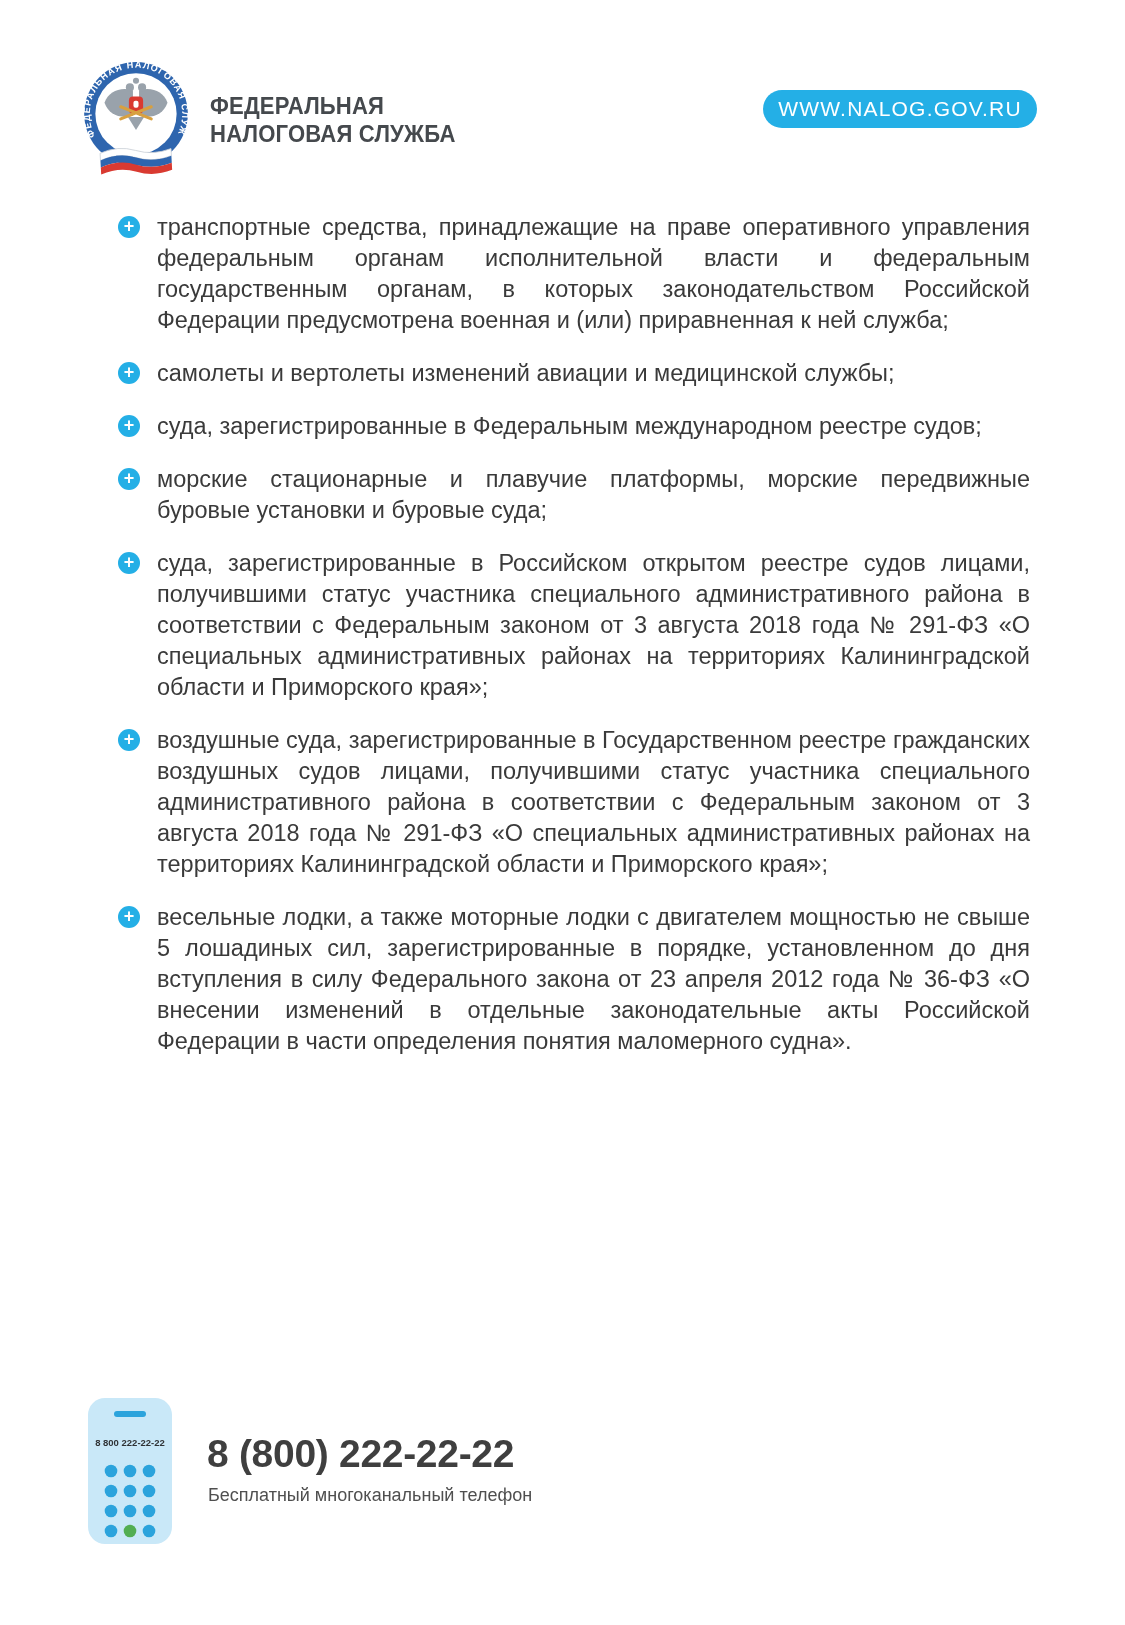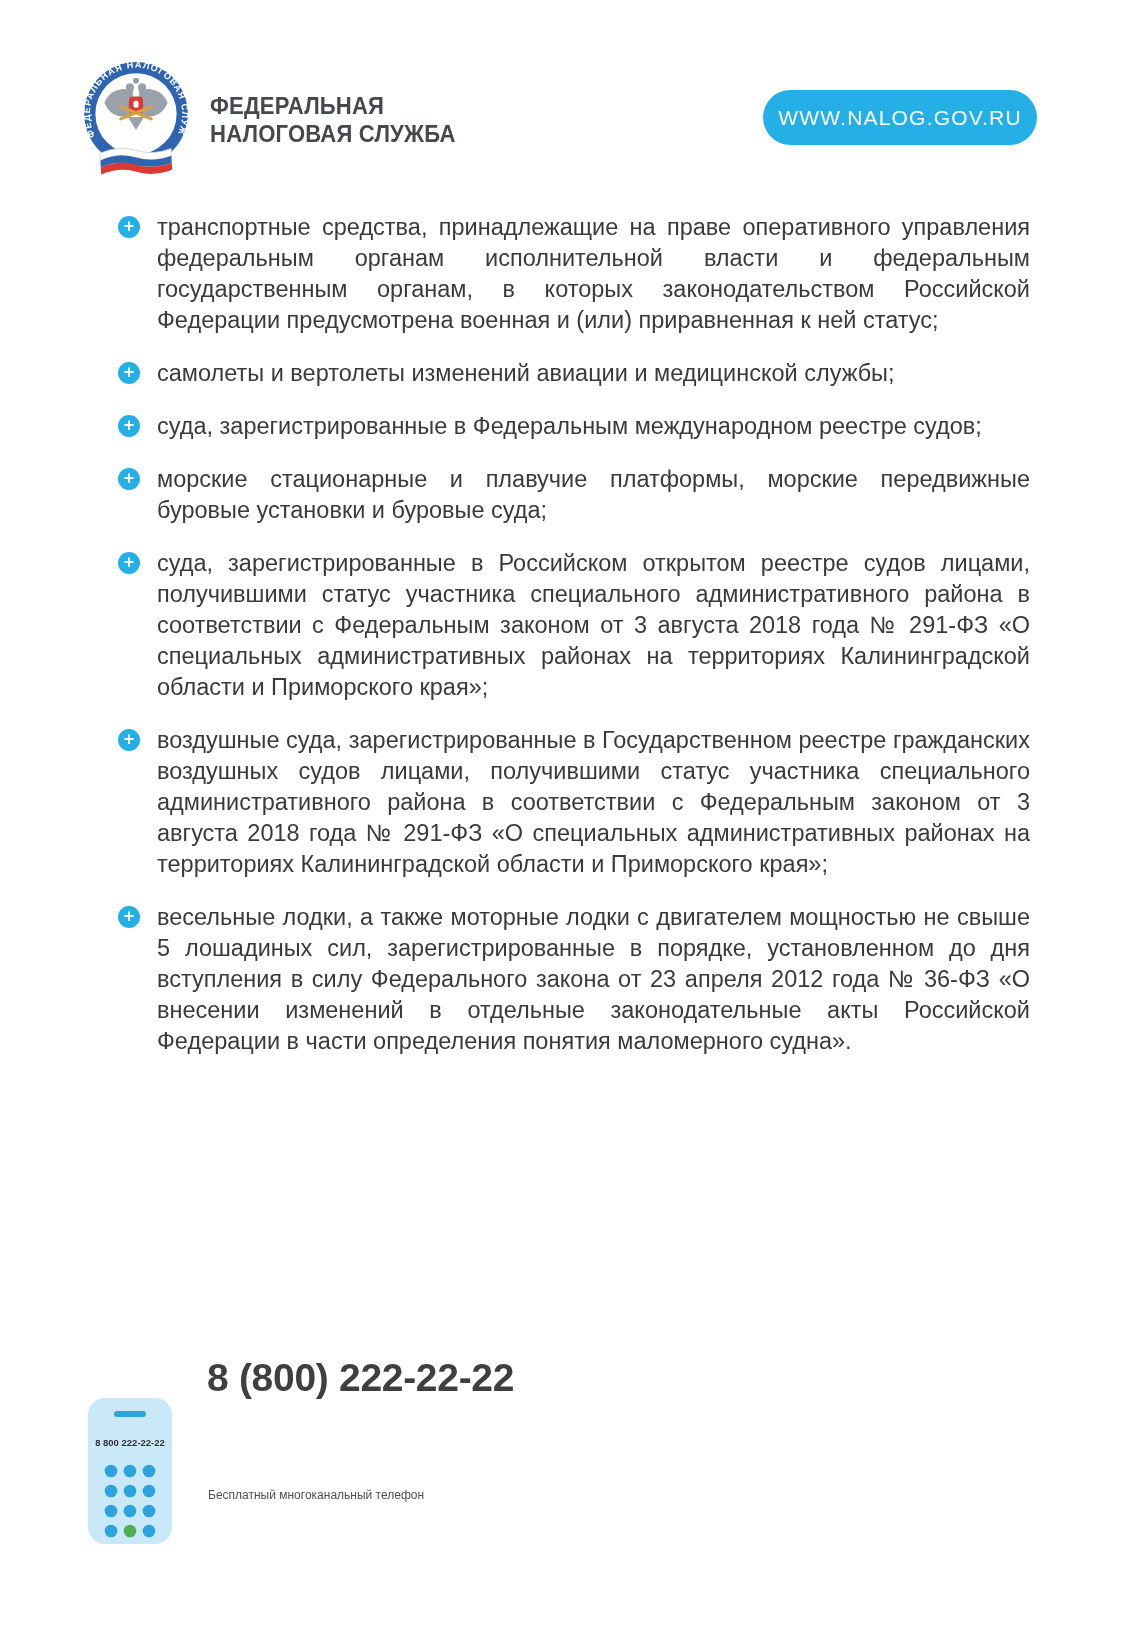--- a/index.html
+++ b/index.html
@@ -31,21 +31,21 @@
     letter-spacing: 0.2px;
     transform: scaleX(0.92);
     transform-origin: left top;
     white-space: nowrap;
   }
   .site-pill {
     position: absolute;
     left: 763px;
     top: 90px;
     width: 274px;
-    height: 55px;
+    height: 38px;
     border-radius: 28px;
     background: #24AFE6;
     color: #ffffff;
     display: flex;
     align-items: center;
     justify-content: center;
     font-size: 21px;
     letter-spacing: 1.2px;
     cursor: pointer;
   }
@@ -92,32 +92,32 @@
   .phone-svg {
     position: absolute;
     left: 88px;
     top: 1398px;
     width: 84px;
     height: 146px;
   }
   .phone-number {
     position: absolute;
     left: 207px;
-    top: 1356px;
+    top: 1432px;
     font-size: 39px;
     font-weight: bold;
     color: #3F3F3F;
     letter-spacing: -0.3px;
     white-space: nowrap;
   }
   .phone-desc {
     position: absolute;
     left: 208px;
     top: 1481px;
-    font-size: 12px;
+    font-size: 18px;
     line-height: 29px;
     color: #4F4F4F;
   }
 </style>
 </head>
 <body>
 
 <div class="page">
 
   <svg class="logo-svg" viewBox="0 0 106 126" aria-hidden="true">
@@ -148,21 +148,21 @@
   <div class="brand">
     <div>ФЕДЕРАЛЬНАЯ</div>
     <div>НАЛОГОВАЯ СЛУЖБА</div>
   </div>
 
   <div class="site-pill">WWW.NALOG.GOV.RU</div>
 
   <ul class="bullets">
     <li>
       <span class="bullet-dot">+</span>
-      <span class="bullet-text">транспортные средства, принадлежащие на праве оперативного управления федеральным органам исполнительной власти и федеральным государственным органам, в которых законодательством Российской Федерации предусмотрена военная и (или) приравненная к ней статус;</span>
+      <span class="bullet-text">транспортные средства, принадлежащие на праве оперативного управления федеральным органам исполнительной власти и федеральным государственным органам, в которых законодательством Российской Федерации предусмотрена военная и (или) приравненная к ней служба;</span>
     </li>
     <li>
       <span class="bullet-dot">+</span>
       <span class="bullet-text">самолеты и вертолеты изменений авиации и медицинской службы;</span>
     </li>
     <li>
       <span class="bullet-dot">+</span>
       <span class="bullet-text">суда, зарегистрированные в Федеральным международном реестре судов;</span>
     </li>
     <li>

